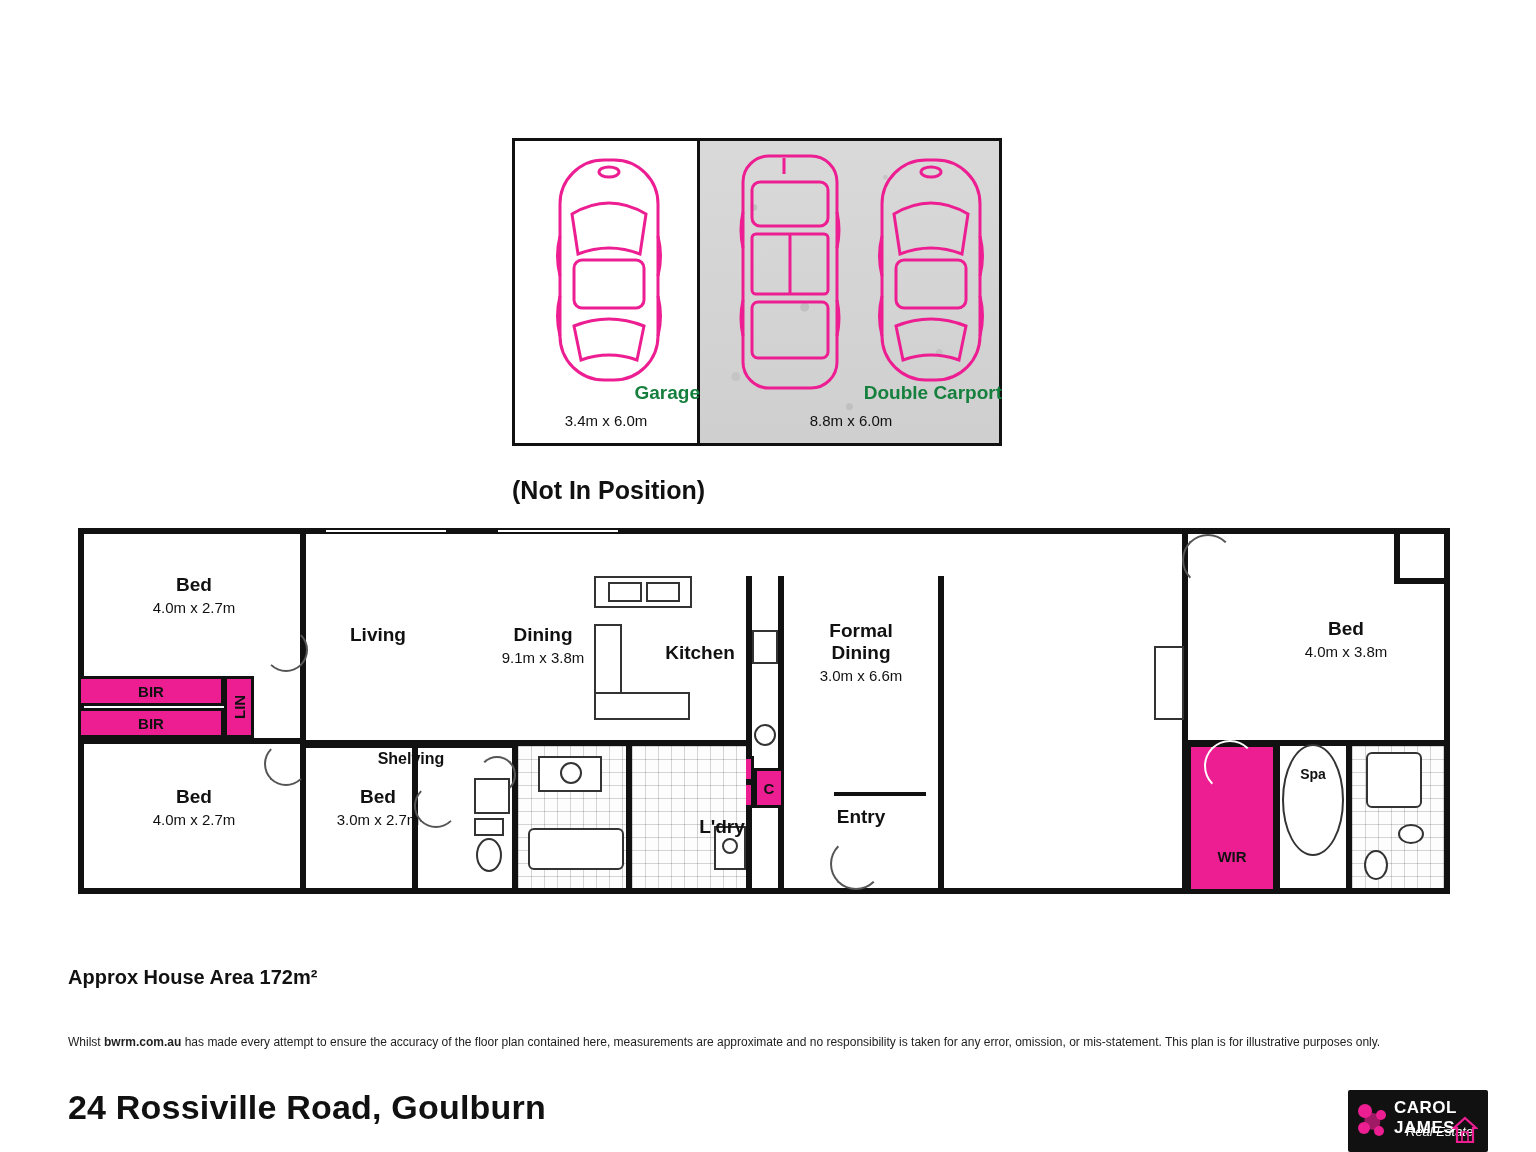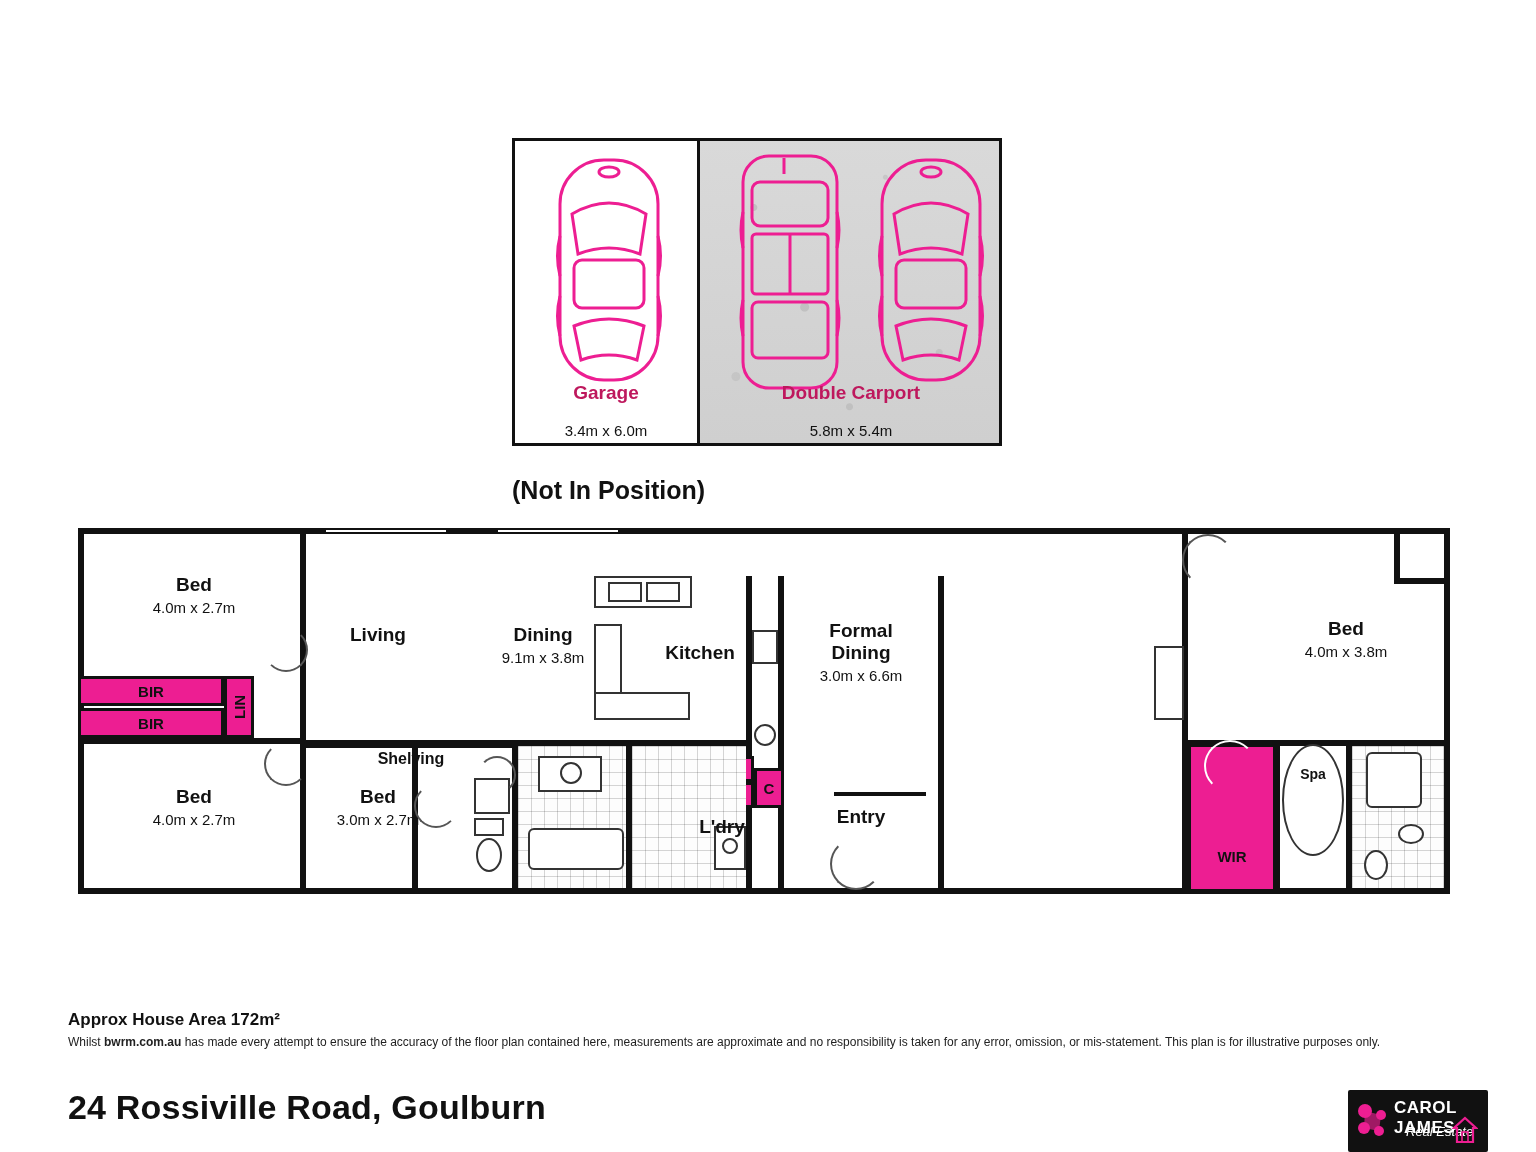--- a/index.html
+++ b/index.html
@@ -29,22 +29,22 @@
       radial-gradient(circle at 35% 55%, rgba(0,0,0,.09) 0 4px, transparent 5px),
       radial-gradient(circle at 80% 70%, rgba(0,0,0,.07) 0 3px, transparent 4px),
       radial-gradient(circle at 50% 88%, rgba(0,0,0,.08) 0 3px, transparent 4px),
       radial-gradient(circle at 12% 78%, rgba(0,0,0,.06) 0 4px, transparent 5px),
       linear-gradient(180deg,#d9d9d9,#cfcfcf);
   }
   .car { position:absolute; }
   .car svg { display:block; }
 
   .room-caption { position:absolute; text-align:center; width:100%; }
-  .room-caption .nm { font-size:19px; font-weight:bold; color:#be185d; }
-  .room-caption .dm { font-size:15px; color:#111; margin-top:18px; }
+  .room-caption .nm { font-size:19px; font-weight:bold; color:#15803d;text-align:right; }
+  .room-caption .dm { font-size:15px; color:#111; margin-top:8px; }
 
   #not-in-position {
     position:absolute; left:512px; top:476px; width:490px;
     text-align:left; font-size:25px; font-weight:bold;
   }
 
   
   #floorplan { left:78px; top:528px; width:1372px; height:370px; }
   .wall { position:absolute; background:#111; }
   .thinwall { position:absolute; background:#111; }
@@ -72,21 +72,21 @@
   .fixt { position:absolute; border:2px solid #333; background:#fff; }
   .round { border-radius:50%; }
   .oval { border-radius:50% / 50%; }
 
   .door-arc {
     position:absolute; border:2px solid #555; border-radius:50%;
     border-right-color:transparent; border-top-color:transparent;
   }
 
   
-  #area-text { position:absolute; left:68px; top:1010px; font-size:17px; font-weight:bold; }
+  #area-text { position:absolute; left:68px; top:966px; font-size:20px; font-weight:bold; }
   #disclaimer { position:absolute; left:68px; top:1035px; width:1410px; font-size:12px; color:#222; }
   #disclaimer b { font-weight:bold; }
   #address { position:absolute; left:68px; top:1088px; font-size:34px; font-weight:bold; letter-spacing:.2px; }
 
   #logo {
     position:absolute; left:1348px; top:1090px; width:140px; height:62px;
     background:#111; color:#fff; border-radius:2px;
   }
   #logo .lg-top { position:absolute; left:46px; top:8px; font-size:17px; font-weight:bold; letter-spacing:.5px; }
   #logo .lg-sub { position:absolute; left:58px; top:34px; font-size:13px; font-style:italic; }
@@ -149,21 +149,21 @@
       </g>
     </svg>
   </div>
 
   <div class="room-caption" style="left:0; top:244px; width:188px;">
     <div class="nm">Garage</div>
     <div class="dm">3.4m x 6.0m</div>
   </div>
   <div class="room-caption" style="left:188px; top:244px; width:302px;">
     <div class="nm">Double Carport</div>
-    <div class="dm">5.8m x 5.4m</div>
+    <div class="dm">8.8m x 6.0m</div>
   </div>
 </div>
 
 <div id="not-in-position">(Not In Position)</div>
 
 <div class="plan" id="floorplan">
 
   <div class="wall" style="left:0; top:0; width:1372px; height:6px;"></div>
   <div class="wall" style="left:0; top:360px; width:1372px; height:6px;"></div>
   <div class="wall" style="left:0; top:0; width:6px; height:366px;"></div>

